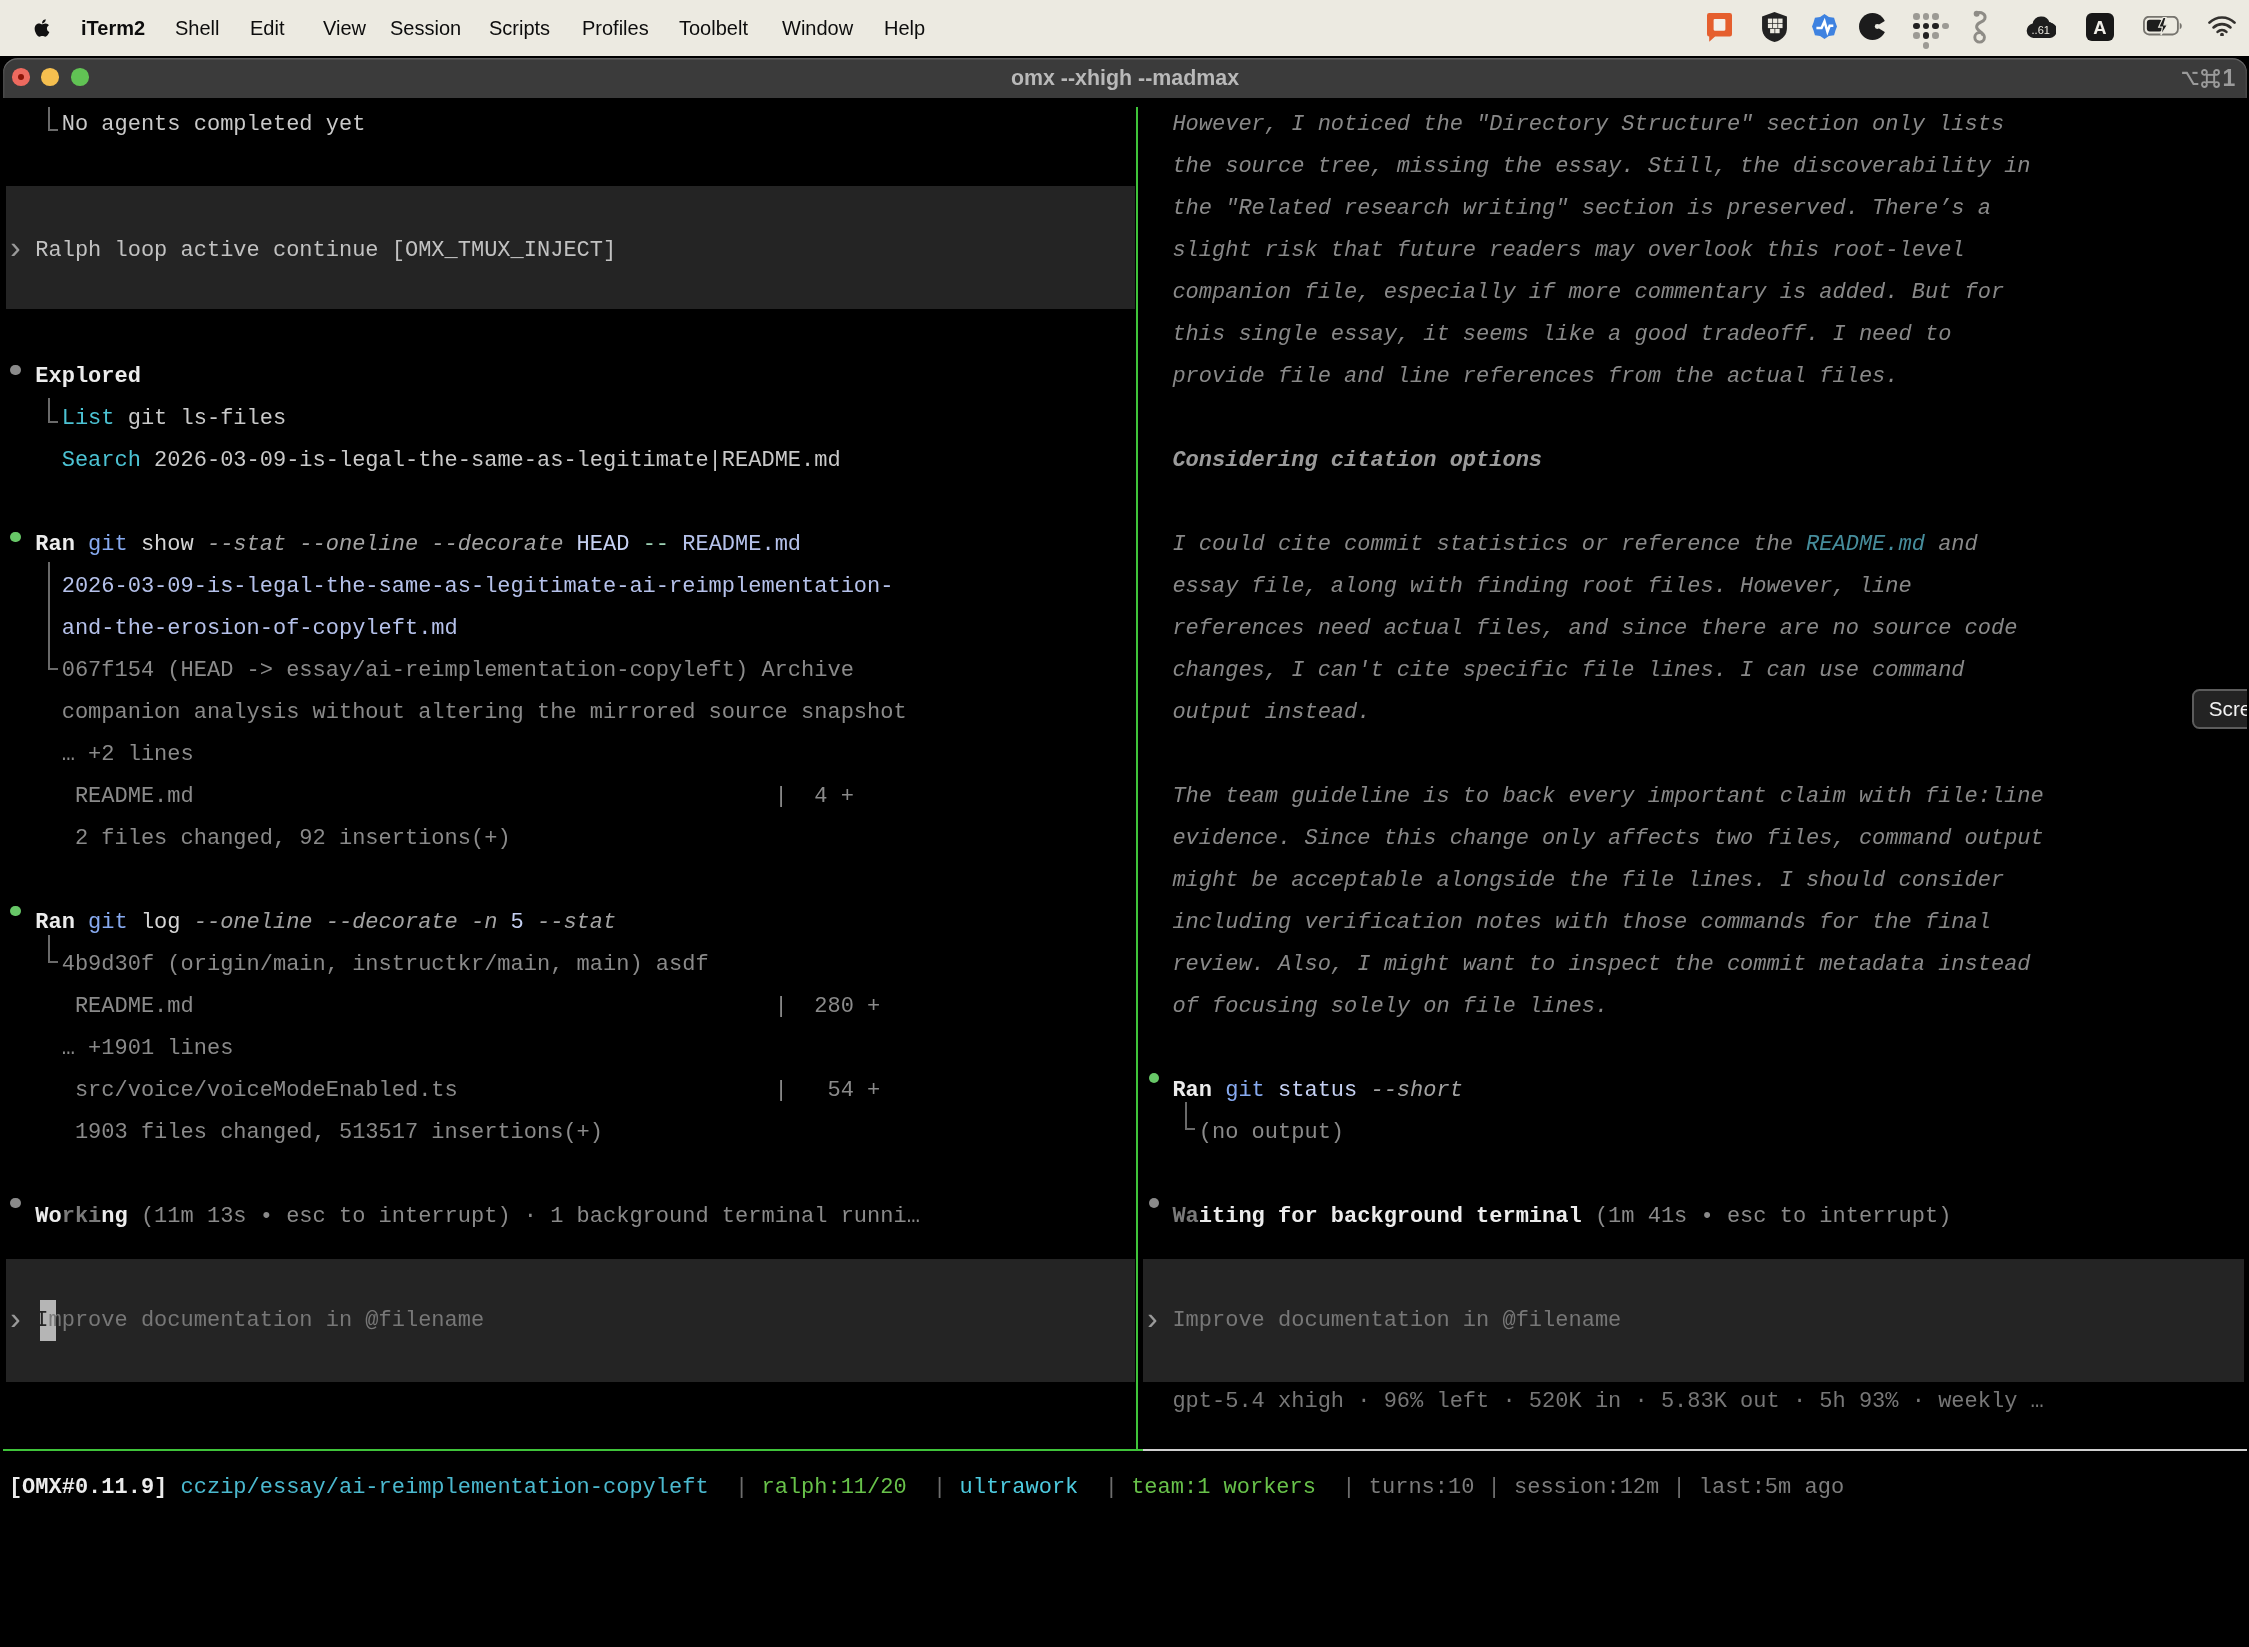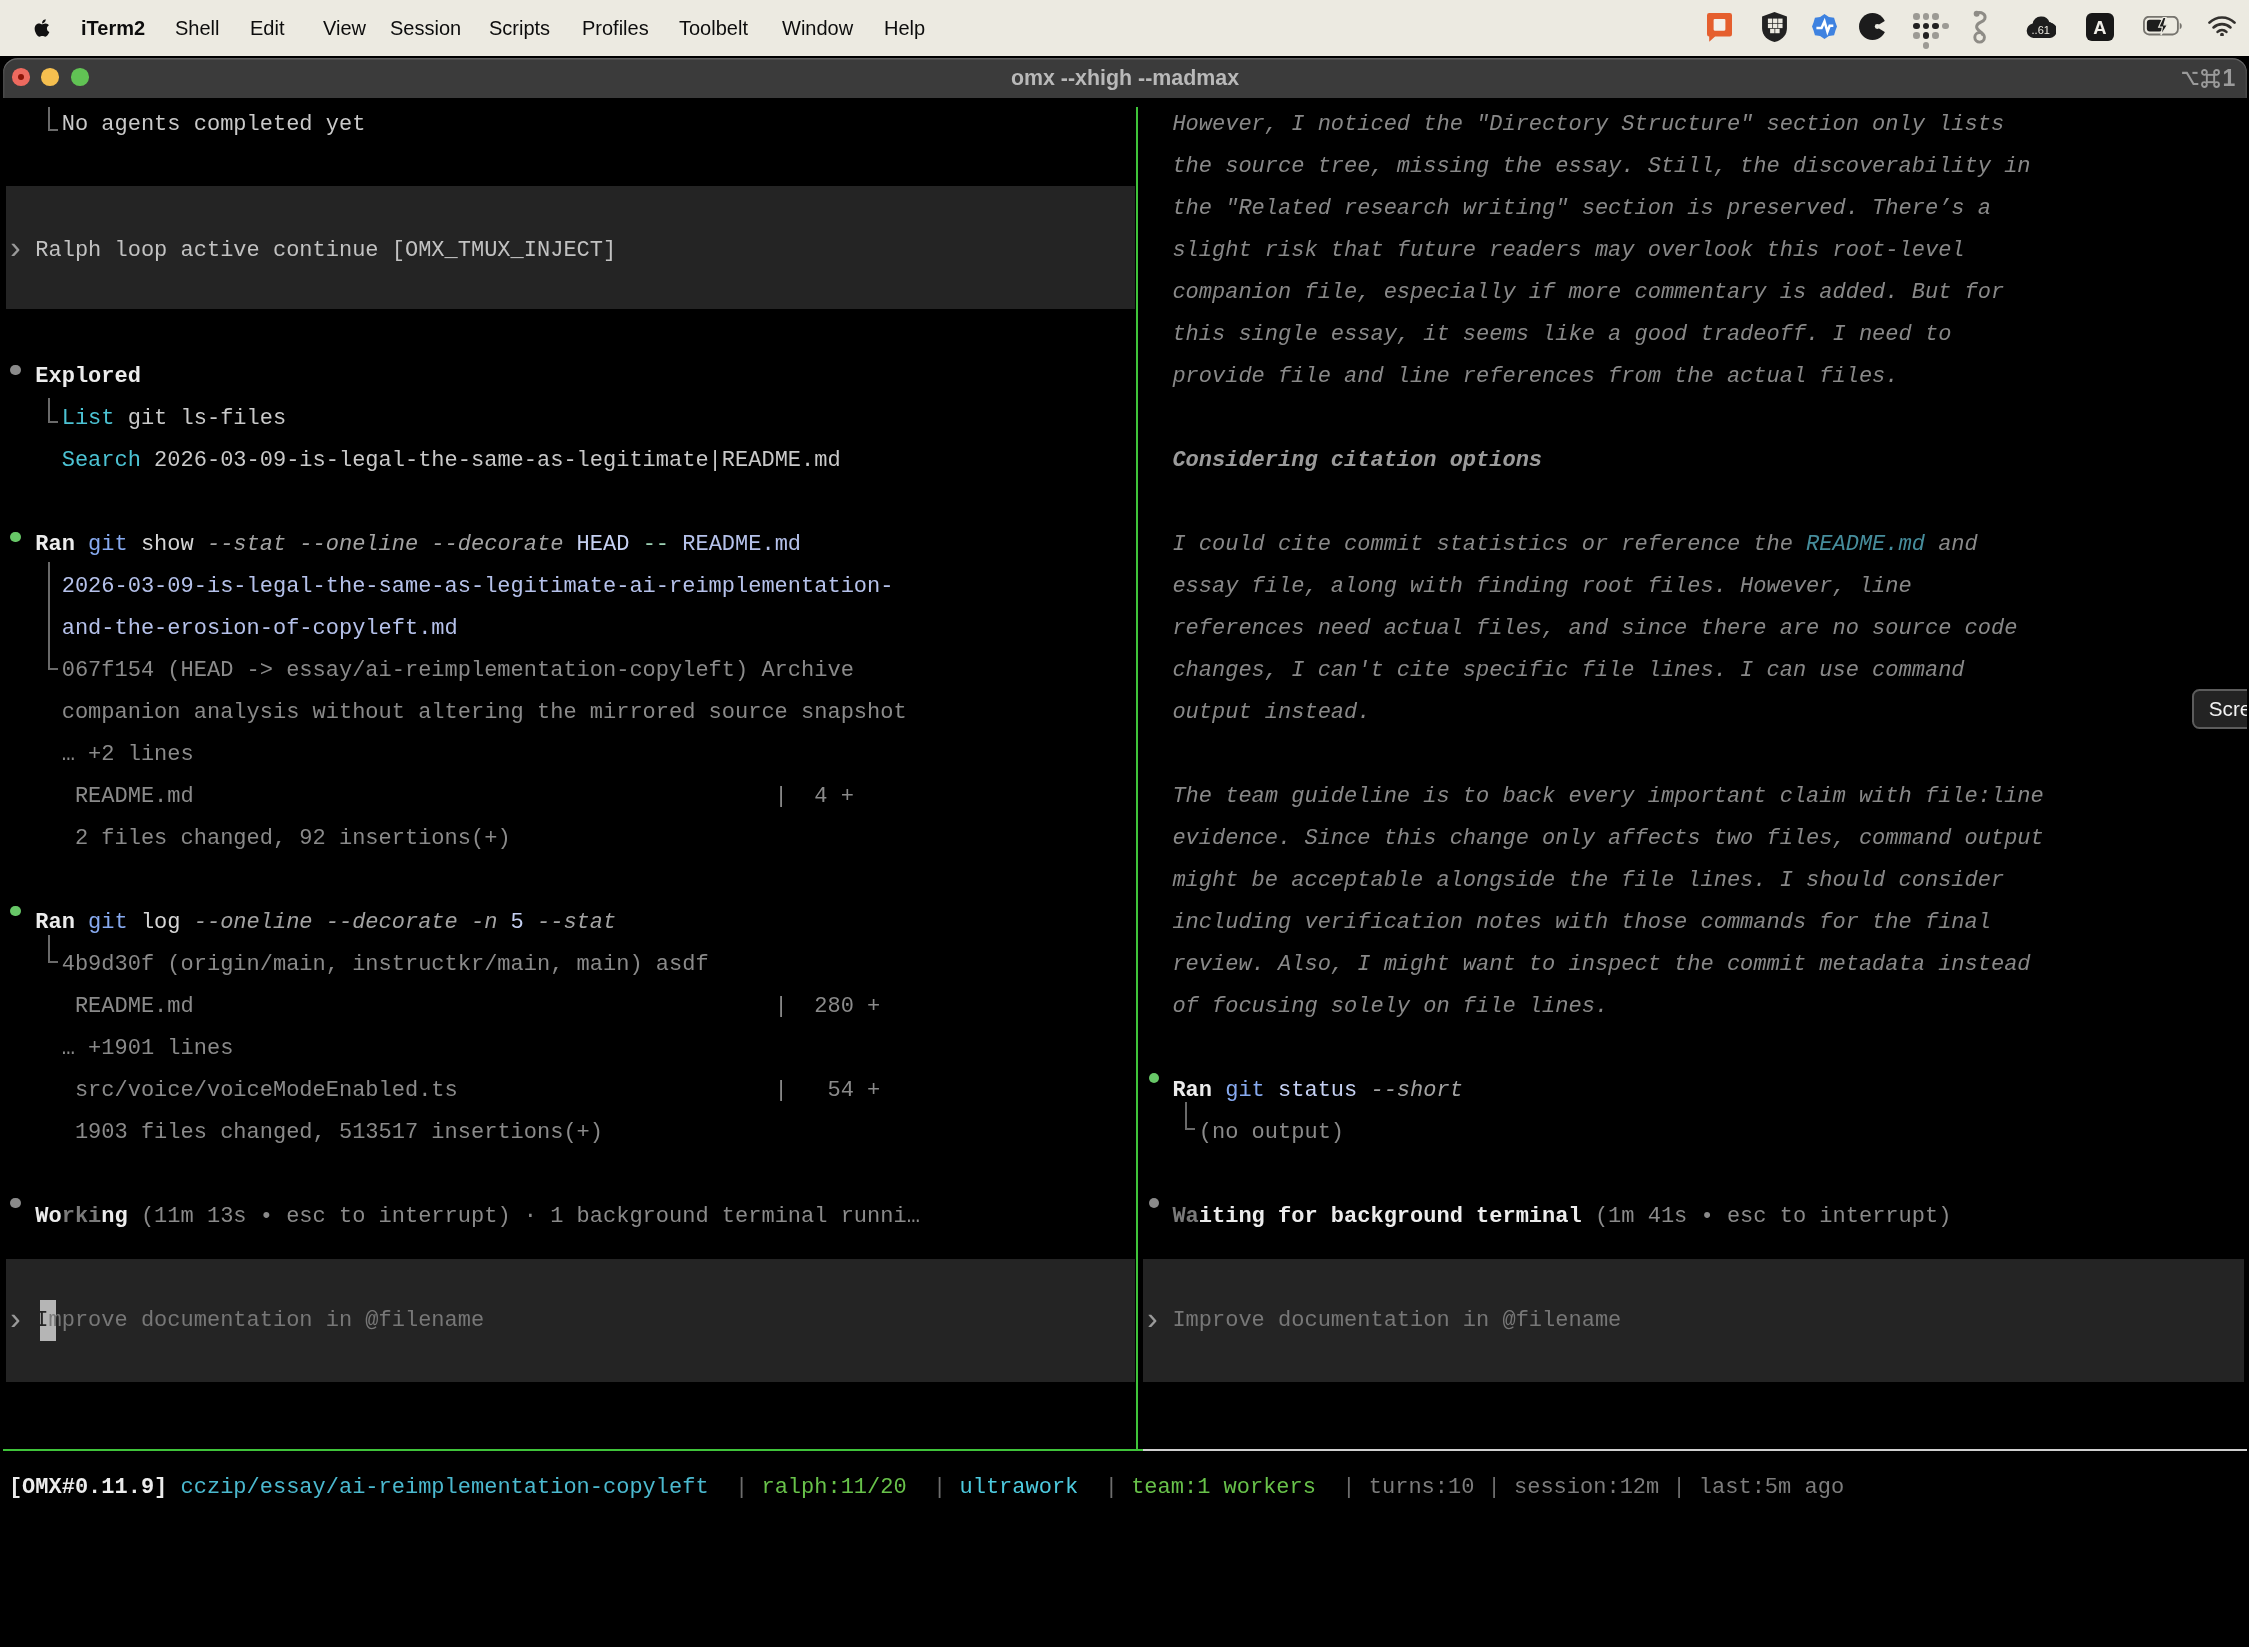--- a/index.html
+++ b/index.html
@@ -217,19 +217,20 @@
   <i>including verification notes with those commands for the final</i>
   <i>review. Also, I might want to inspect the commit metadata instead</i>
   <i>of focusing solely on file lines.</i>
 
   <b>Ran</b> <span class="blu">git</span> <span class="per">status</span> <span class="sal">--short</span>
     <span class="g">(no output)</span>
 
   <span class="dimb">Wa</span><b>iting for background terminal</b> <span class="g">(1m 41s • esc to interrupt)</span></pre>
 <pre class="aline" style="left:5.9px;top:1193px">  <span style="color:#242424">I</span><span class="dim">mprove documentation in @filename</span></pre>
 <pre class="aline" style="left:1143px;top:1193px">  <span class="dim">Improve documentation in @filename</span></pre>
+<pre class="aline" style="left:1143px;top:1274px">  <span class="dim">gpt-5.4 xhigh · 96% left · 520K in · 5.83K out · 5h 93% · weekly …</span></pre>
 <div style="position:absolute;left:1133px;top:0;width:2.2px;height:1343px;background:#3fc43a"></div>
 <div style="position:absolute;left:0;top:1342px;width:1140px;height:2.2px;background:#3fc43a"></div>
 <div style="position:absolute;left:1140px;top:1342px;width:1104px;height:2.2px;background:#cfcfcf"></div>
 <pre class="aline" style="left:5.9px;top:1360px"><b>[OMX#0.11.9]</b> <span class="opath">cczip/essay/ai-reimplementation-copyleft</span><span class="osep">  | </span><span class="ogrn">ralph:11/20</span><span class="osep">  | </span><span class="ocy">ultrawork</span><span class="osep">  | </span><span class="ogrn">team:1 workers</span><span class="osep">  | </span><span class="odim">turns:10</span><span class="osep"> | </span><span class="odim">session:12m</span><span class="osep"> | </span><span class="odim">last:5m ago</span></pre>
 <div style="position:absolute;left:2189px;top:582px;width:81px;height:40px;background:#232323;border:2.2px solid #5c5c5c;border-radius:7.4px;color:#f2f2f2;font-family:'Liberation Sans',sans-serif;font-size:20.7px;line-height:35px;padding-left:14.8px">Scre</div>
 </div>
 </div>
 
 </body></html>

